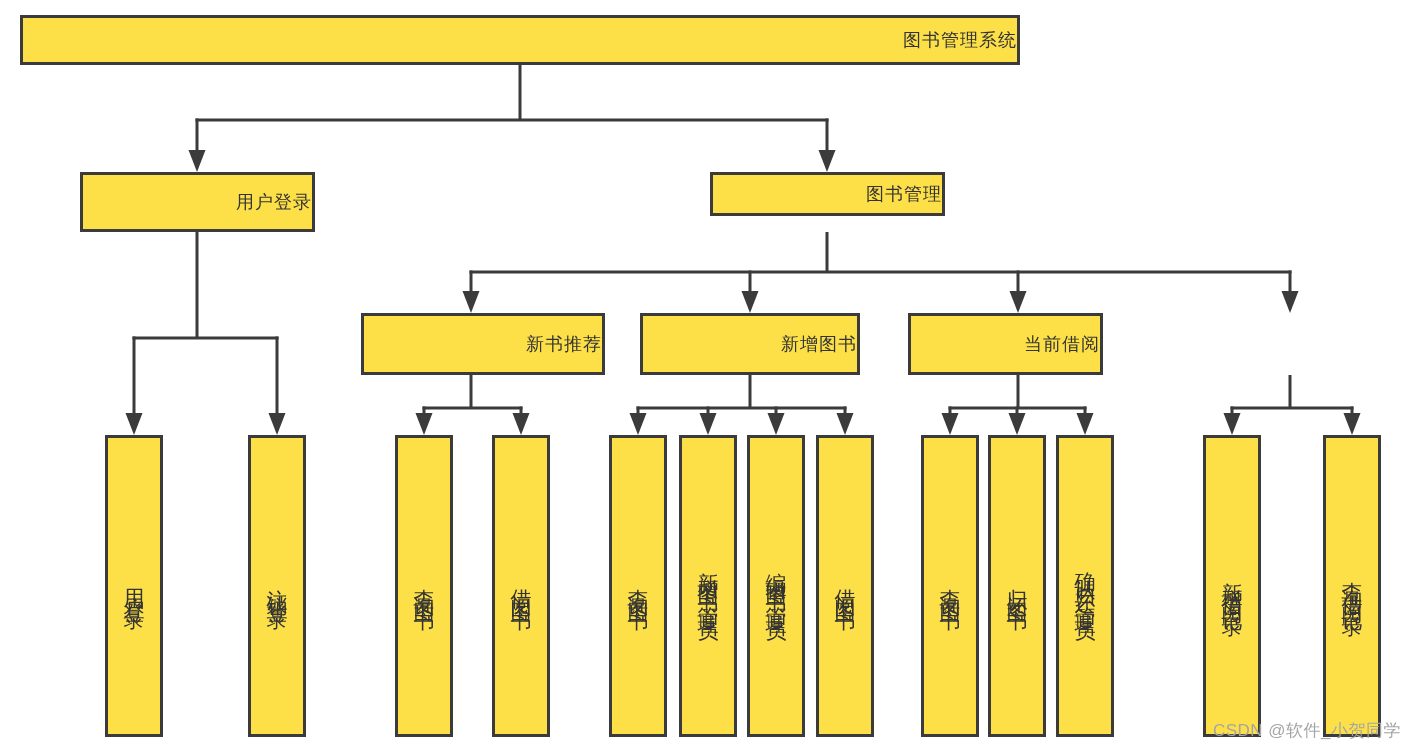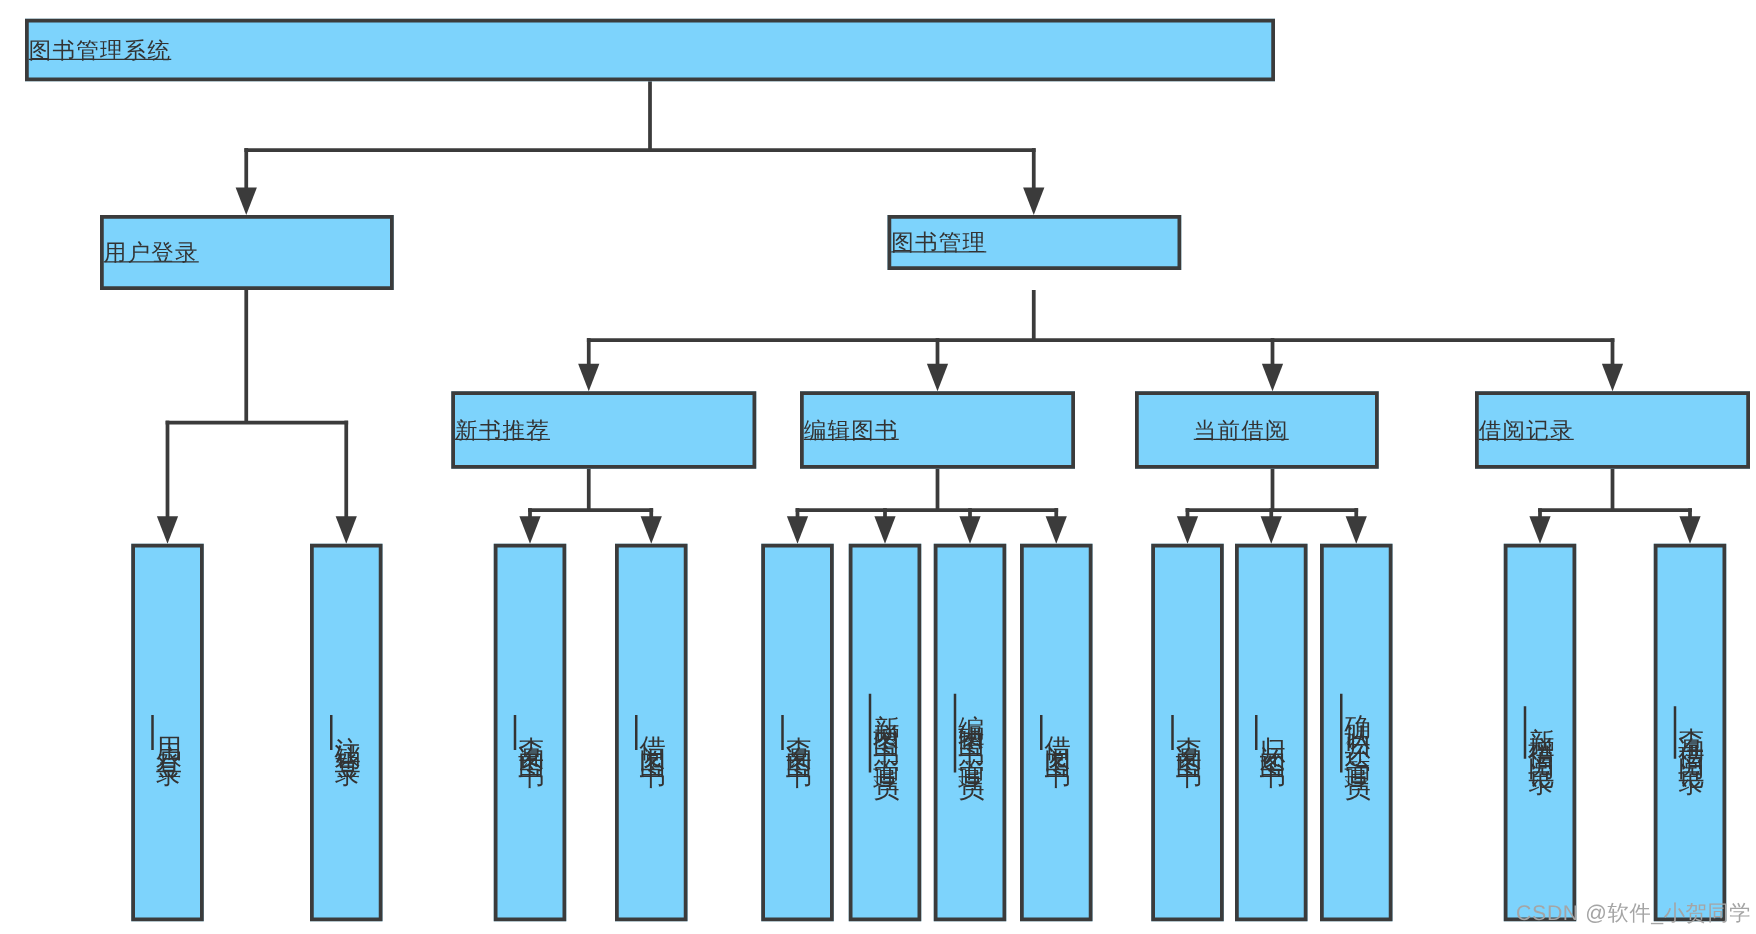--- a/index.html
+++ b/index.html
@@ -16,27 +16,26 @@
     width:1405px;height:747px;
     background:var(--bg);
     overflow:hidden;
   }
   .wires{position:absolute;left:0;top:0;width:1405px;height:747px;}
   .wires line{stroke:var(--line);stroke-width:3;}
   .wires polygon{fill:var(--line);}
   .node{
     position:absolute;
     border:3px solid var(--line);
-    background:#7dd3fc;
-    display:flex;align-items:center;justify-content:flex-start;
+    background:#fde047;
+    display:flex;align-items:center;justify-content:flex-end;
     color:var(--text);
     font-size:18px;
     letter-spacing:1px;
     text-align:center;
-    text-decoration:underline;
   }
   .leaf{
     font-size:21px;
   }
   .leaf .vtext{
     writing-mode:vertical-rl;
     text-orientation:upright;
     letter-spacing:7px;
     line-height:52px;
   }
@@ -124,27 +123,24 @@
     <span>用户登录</span>
   </div>
   <div class="node" style="left:710px;top:172px;width:235px;height:44px;">
     <span>图书管理</span>
   </div>
 
   <div class="node" style="left:361px;top:313px;width:244px;height:62px;">
     <span>新书推荐</span>
   </div>
   <div class="node" style="left:640px;top:313px;width:220px;height:62px;">
-    <span>编辑图书</span>
+    <span>新增图书</span>
   </div>
   <div class="node" style="left:908px;top:313px;width:195px;height:62px;padding-left:44px;">
     <span>当前借阅</span>
-  </div>
-  <div class="node" style="left:1180px;top:313px;width:220px;height:62px;">
-    <span>借阅记录</span>
   </div>
 
   <div class="node leaf" style="left:105px;top:435px;width:58px;height:302px;">
     <span class="vtext">用户登录</span>
   </div>
   <div class="node leaf" style="left:248px;top:435px;width:58px;height:302px;">
     <span class="vtext">注销登录</span>
   </div>
 
   <div class="node leaf" style="left:395px;top:435px;width:58px;height:302px;">

